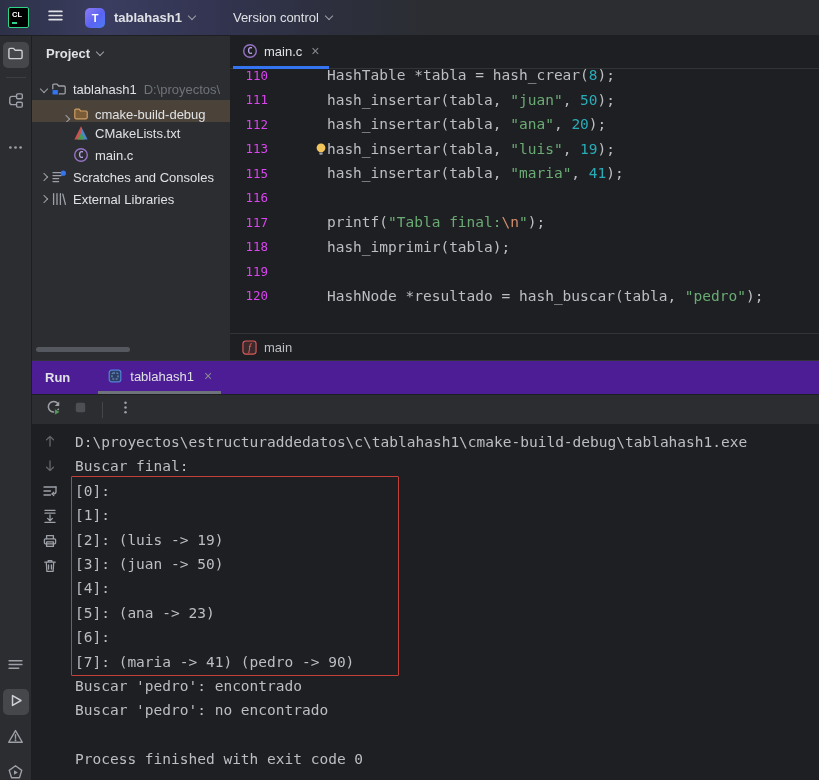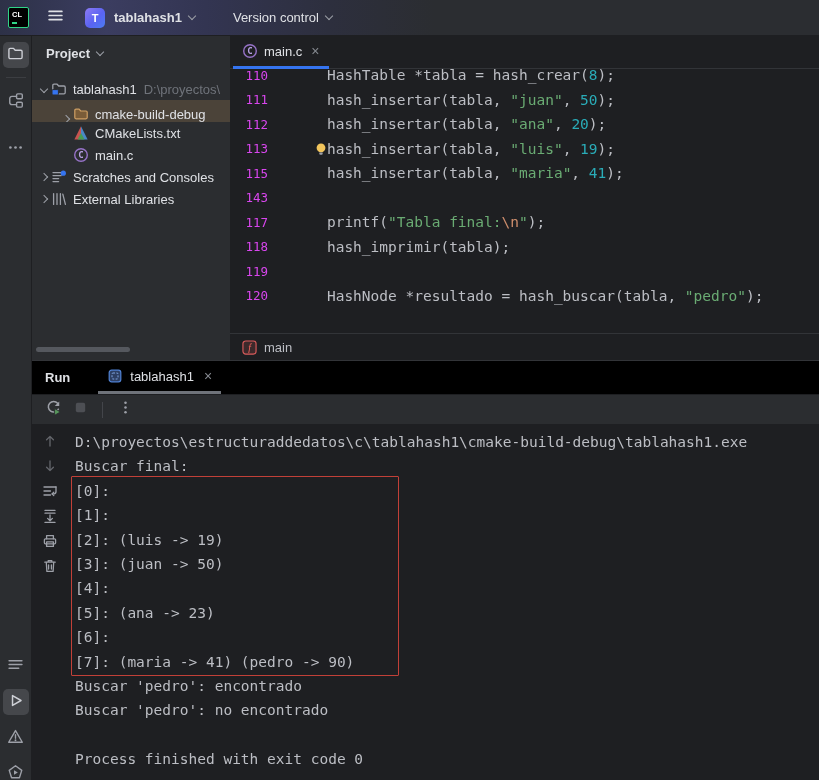--- a/index.html
+++ b/index.html
@@ -67,21 +67,21 @@
   .c-text{white-space:pre;position:relative;color:#bcbec4;}
   .tk-d{color:#bcbec4;}.tk-s{color:#6aab73;}.tk-n{color:#2aacb8;}.tk-e{color:#cf8e6d;}
   .bulb{position:absolute;left:21px;top:50%;margin-top:-8px;width:16px;height:16px;}
   .breadcrumbs{position:absolute;left:0;bottom:0;width:100%;height:27px;box-sizing:border-box;
     border-top:1px solid #323438;display:flex;align-items:center;gap:7px;padding-left:12px;
     background:#1e1f22;color:#bcbec4;font-size:13px;}
   .bc-icon{width:15px;height:15px;}
   
   .runpanel{position:absolute;left:32px;top:360px;width:787px;height:420px;background:#1e1f22;
     border-top:1px solid #323438;box-sizing:border-box;}
-  .run-header{height:33px;background:#000000;display:flex;align-items:center;padding-left:13px;}
+  .run-header{height:33px;background:#4c1d95;display:flex;align-items:center;padding-left:13px;}
   .run-title{font-size:13px;font-weight:700;color:#dfe1e5;margin-right:28px;}
   .run-tab{display:flex;align-items:center;gap:7px;height:33px;box-sizing:border-box;padding:0 9px;
     border-bottom:3px solid #6f737a;color:#dfe1e5;font-size:13px;}
   .run-toolbar{height:31px;background:#2b2d30;border-top:1px solid #1e1f22;border-bottom:1px solid #1e1f22;
     box-sizing:border-box;display:flex;align-items:center;padding-left:9px;gap:3px;}
   .tb-btn{width:24px;height:24px;border-radius:4px;display:flex;align-items:center;justify-content:center;}
   .tb-btn.disabled{opacity:.85;}
   .tb-sep{width:1px;height:16px;background:#43454a;margin:0 7px;}
   .console{position:absolute;left:0;top:65px;right:0;bottom:0;display:flex;}
   .console-gutter{width:36px;flex:none;display:flex;flex-direction:column;align-items:center;padding-top:7px;gap:9px;}
@@ -279,21 +279,21 @@
           <span class="c-text"><span class="bulb"><svg width="16" height="16" viewBox="0 0 16 16">
                 <circle cx="8" cy="6.8" r="4.4" fill="#f2c55c"></circle>
                 <path d="M6.3 11.4h3.4v1.3a1.1 1.1 0 0 1-1.1 1.1h-1.2a1.1 1.1 0 0 1-1.1-1.1z" fill="#9da0a8"></path>
               </svg></span><span class="tk-d">    hash_insertar(tabla, </span><span class="tk-s">"luis"</span><span class="tk-d">, </span><span class="tk-n">19</span><span class="tk-d">);</span></span>
         </div>
         <div class="code-line">
           <span class="c-gutter">115</span>
           <span class="c-text"><span class="tk-d">    hash_insertar(tabla, </span><span class="tk-s">"maria"</span><span class="tk-d">, </span><span class="tk-n">41</span><span class="tk-d">);</span></span>
         </div>
         <div class="code-line">
-          <span class="c-gutter">143</span>
+          <span class="c-gutter">116</span>
           <span class="c-text"></span>
         </div>
         <div class="code-line">
           <span class="c-gutter">117</span>
           <span class="c-text"><span class="tk-d">    printf(</span><span class="tk-s">"Tabla final:</span><span class="tk-e">\n</span><span class="tk-s">"</span><span class="tk-d">);</span></span>
         </div>
         <div class="code-line">
           <span class="c-gutter">118</span>
           <span class="c-text"><span class="tk-d">    hash_imprimir(tabla);</span></span>
         </div>

